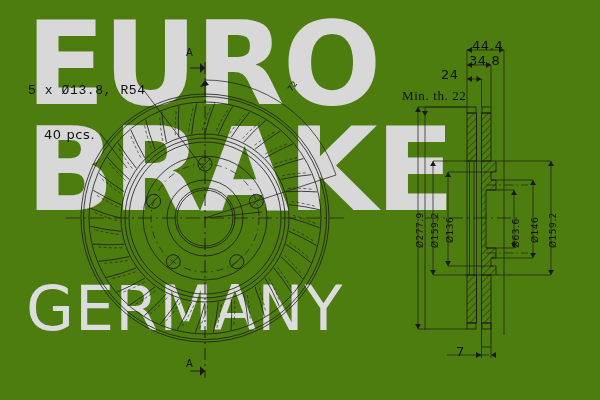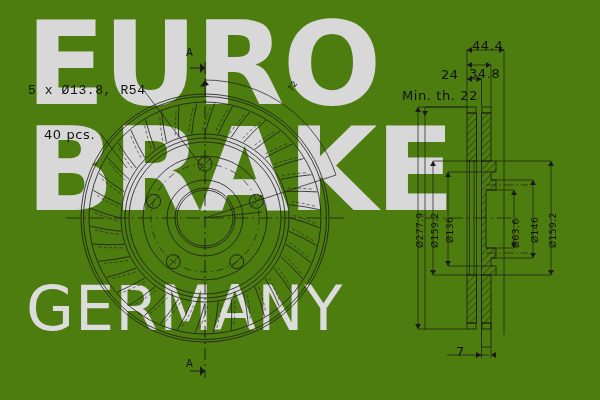--- a/index.html
+++ b/index.html
@@ -339,23 +339,23 @@
     </g>
   </svg>
 
   <div class="lbl big" style="left:186px; top:47px;">A</div>
   <div class="lbl big" style="left:186px; top:358px;">A</div>
   <div class="lbl" style="left:28px; top:83px;font-family:Liberation Mono, monospace;">5 x Ø13.8, R54</div>
   <div class="lbl" style="left:44px; top:127px;">40 pcs.</div>
   <div class="rot72" style="left:286px; top:88px;">72</div>
 
   <div class="lbl" style="left:472px; top:38px;">44.4</div>
-  <div class="lbl" style="left:469px; top:66px;">34.8</div>
+  <div class="lbl" style="left:469px; top:53px;">34.8</div>
   <div class="lbl" style="left:441px; top:67px;">24</div>
-  <div class="lbl" style="left:402px; top:88px;">Min. th. 22</div>
+  <div class="lbl" style="left:402px; top:88px;font-family:Liberation Serif, serif;">Min. th. 22</div>
   <div class="lbl" style="left:456px; top:344px;">7</div>
 
   <div class="vlbl" style="left:415px; top:248px;">Ø277.9</div>
   <div class="vlbl" style="left:430px; top:248px;">Ø159.2</div>
   <div class="vlbl" style="left:445px; top:243px;">Ø136</div>
   <div class="vlbl" style="left:511px; top:248px;">Ø63.6</div>
   <div class="vlbl" style="left:530px; top:243px;">Ø146</div>
   <div class="vlbl" style="left:548px; top:248px;">Ø159.2</div>
 
 </div>

